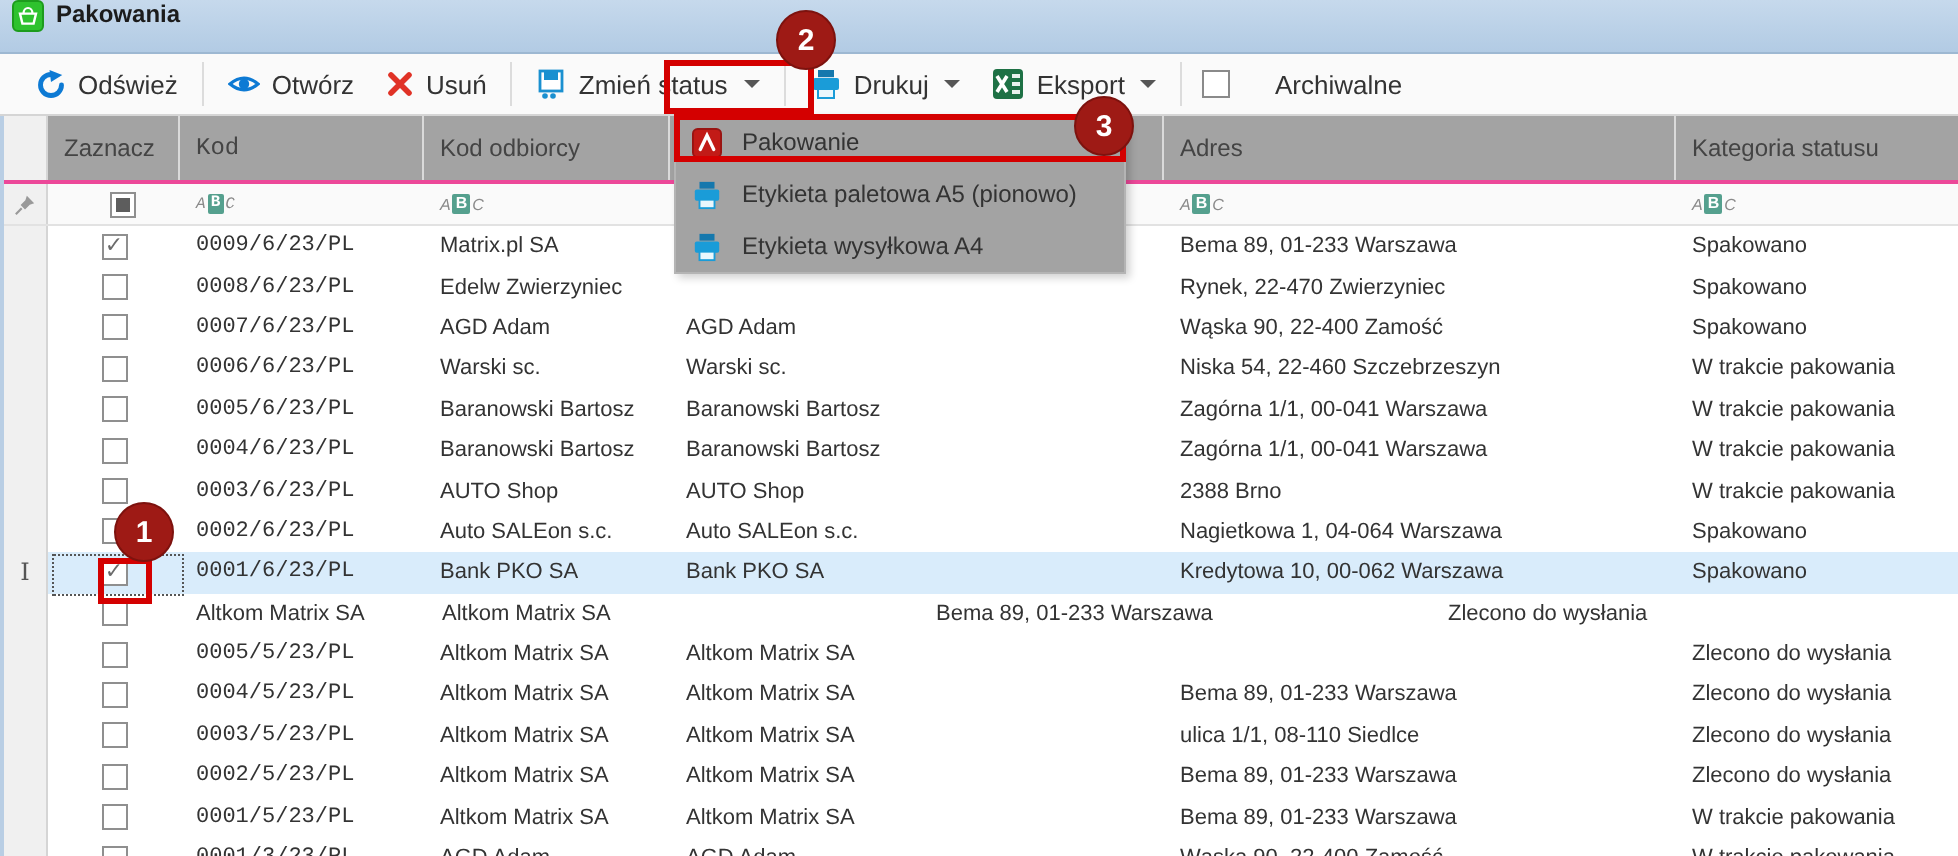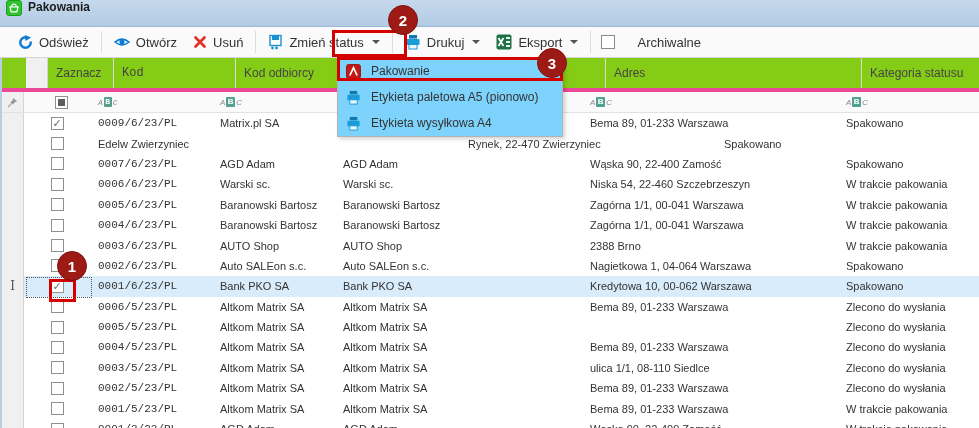--- a/index.html
+++ b/index.html
@@ -23,21 +23,21 @@
   .tbtn svg { display:block; }
   .sep { width:1px; height:22px; background:#dcdcdc; margin:0 4px; }
   .caret { width:0; height:0; border-left:4px solid transparent; border-right:4px solid transparent;
     border-top:4px solid #555; margin-left:2px; }
   .chkwrap { display:flex; align-items:center; gap:22px; font-size:13px; color:#333; padding:0 6px; }
   .chkbox { width:14px; height:14px; border:1px solid #8a8a8a; background:#fff; display:inline-block; }
 
   
   .grid { position:absolute; left:0; top:58px; width:979px; height:370px; background:#fff;
     border-left:2px solid #b9cee4; }
-  .ghead { display:flex; height:34px; background:#84cc16; border-bottom:4px solid #ec4899;padding-left:24px; }
+  .ghead { display:flex; height:34px; background:#a3a3a3; border-bottom:2px solid #ec4899; }
   .ghead .c { display:flex; align-items:center; padding-left:8px; font-size:12px; color:#444;
     border-right:1px solid #dadada; overflow:hidden; white-space:nowrap; }
   .gfilter { display:flex; height:21px; background:#fafafa; border-bottom:1px solid #e2e2e2; }
   .gfilter .c { display:flex; align-items:center; padding-left:8px; overflow:hidden; }
   .gbody { position:relative; }
   .grow { display:flex; height:20.4px; background:#fff; }
   .grow.sel { background:#d9ecfb; }
   .c { flex:none; }
   .c.ind { width:22px; background:#f0f0f0; border-right:1px solid #d5d5d5;
     display:flex; align-items:center; justify-content:center; }
@@ -53,21 +53,21 @@
   .grow .c.ind, .grow .c.csel { padding-left:0; }
   .cb { width:13px; height:13px; border:1px solid #8f8f8f; background:#fff; display:flex;
     align-items:center; justify-content:center; font-size:11px; line-height:11px; color:#6b6b6b; }
   .cb.ind-state::after { content:""; width:7px; height:7px; background:#5d5d5d; display:block; }
   .abc { display:inline-flex; align-items:center; font-size:8px; color:#8a8a8a; letter-spacing:0; }
   .abc b { background:#55a08e; color:#fff; font-size:8px; font-weight:bold; padding:0 1.5px;
     margin:0 1px; border-radius:1px; line-height:10px; }
   .ibeam { font-family:"DejaVu Serif",serif; font-size:12px; color:#555; line-height:12px; }
 
   
-  .menu { position:absolute; left:337px; top:57px; width:226px; background:#7dd3fc;
+  .menu { position:absolute; left:337px; top:57px; width:226px; background:#a3a3a3;
     border:1px solid #b4b4b4; box-shadow:2px 2px 4px rgba(0,0,0,.18); z-index:40; }
   .mitem { display:flex; align-items:center; gap:10px; height:26px; padding-left:8px;
     font-size:12px; color:#333; cursor:default; }
   .mitem svg { display:block; flex:none; }
 
   
   .ann-rect { position:absolute; border:3px solid #d40000; z-index:60; pointer-events:none; }
   .badge { position:absolute; width:30px; height:30px; border-radius:50%; background:#9e1a15;
     border:1px solid #7d120e; color:#fff; font-size:15px; font-weight:bold; display:flex;
     align-items:center; justify-content:center; z-index:70; }
@@ -222,20 +222,21 @@
           <div class="c codb">Matrix.pl SA</div>
           <div class="c cnaz"></div>
           <div class="c cadr">Bema 89, 01-233 Warszawa</div>
           <div class="c csta">Spakowano</div>
         </div>
         <div class="grow">
           <div class="c ind"></div>
           <div class="c csel">
             <span class="cb"></span>
           </div>
+          <div class="c ckod">0008/6/23/PL</div>
           <div class="c codb">Edelw Zwierzyniec</div>
           <div class="c cnaz"></div>
           <div class="c cadr">Rynek, 22-470 Zwierzyniec</div>
           <div class="c csta">Spakowano</div>
         </div>
         <div class="grow">
           <div class="c ind"></div>
           <div class="c csel">
             <span class="cb"></span>
           </div>
@@ -311,21 +312,20 @@
           <div class="c codb">Bank PKO SA</div>
           <div class="c cnaz">Bank PKO SA</div>
           <div class="c cadr">Kredytowa 10, 00-062 Warszawa</div>
           <div class="c csta">Spakowano</div>
         </div>
         <div class="grow">
           <div class="c ind"></div>
           <div class="c csel">
             <span class="cb"></span>
           </div>
-          <div class="c ckod">0006/5/23/PL</div>
           <div class="c codb">Altkom Matrix SA</div>
           <div class="c cnaz">Altkom Matrix SA</div>
           <div class="c cadr">Bema 89, 01-233 Warszawa</div>
           <div class="c csta">Zlecono do wysłania</div>
         </div>
         <div class="grow">
           <div class="c ind"></div>
           <div class="c csel">
             <span class="cb"></span>
           </div>

